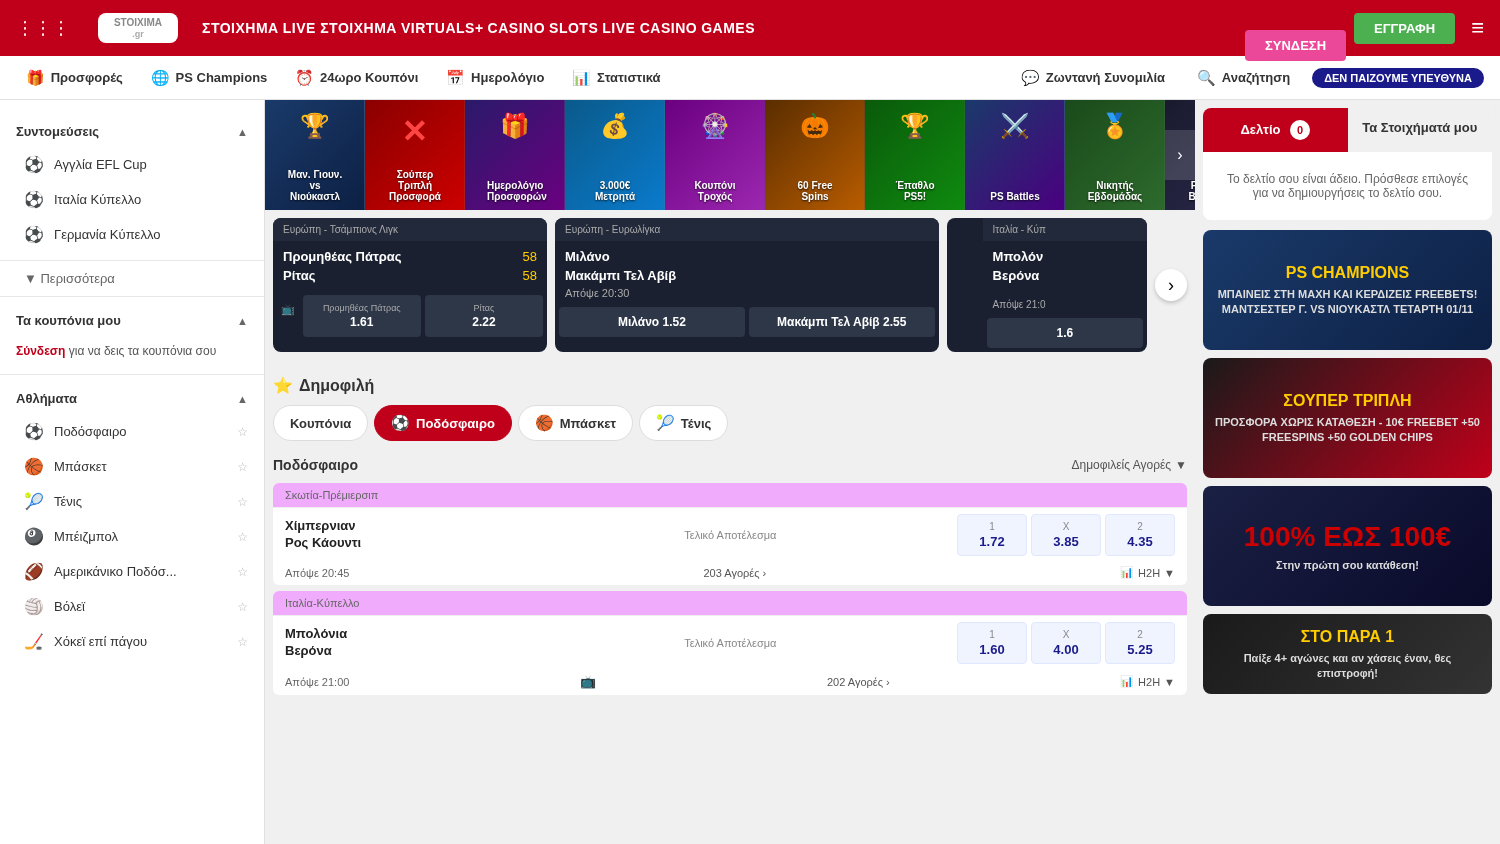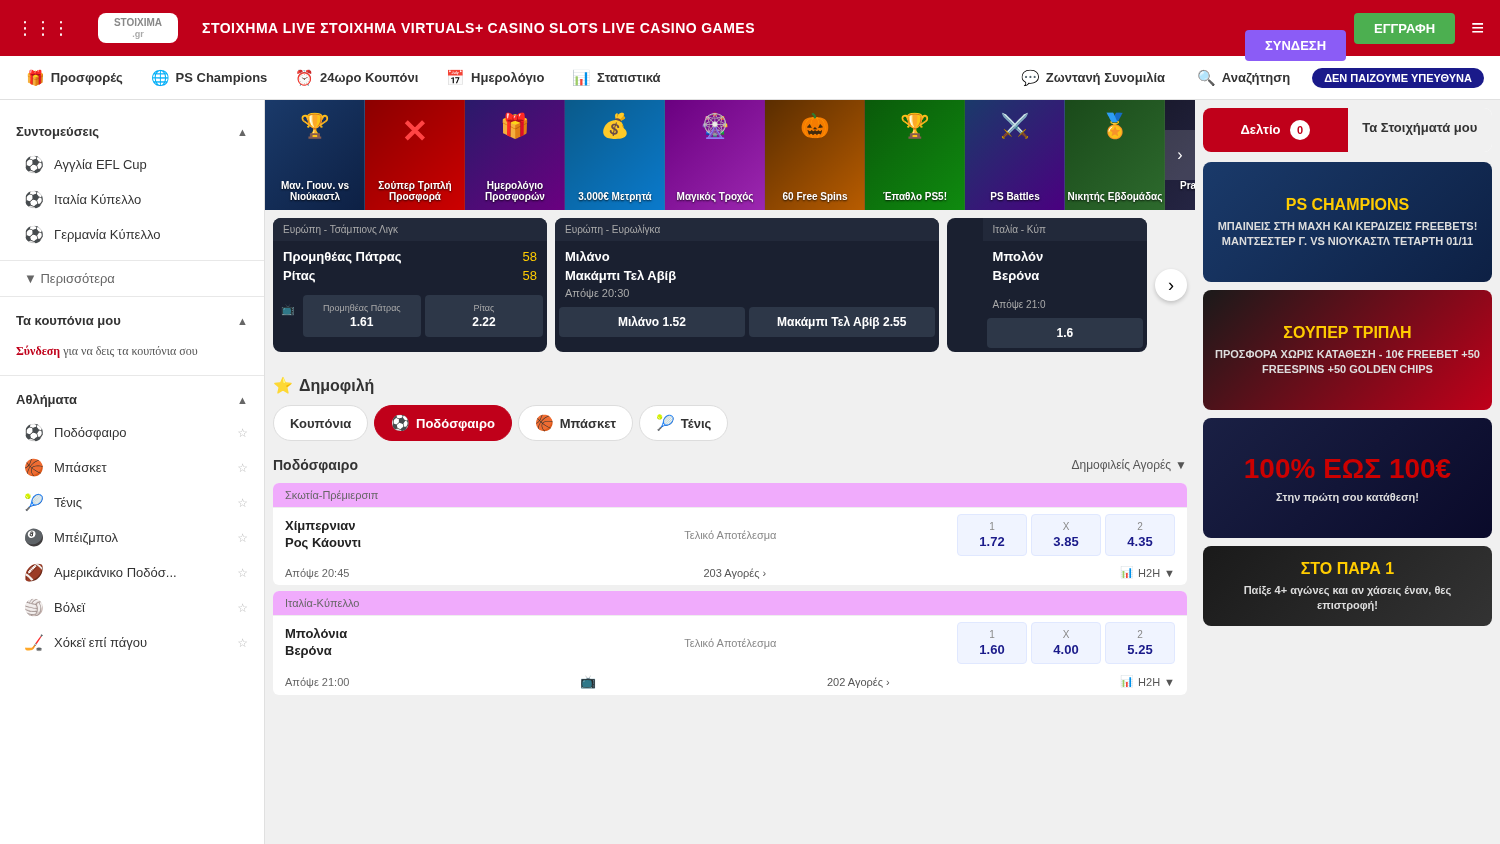--- a/index.html
+++ b/index.html
@@ -30,21 +30,21 @@
     .top-nav nav a {
       color: #fff;
       text-decoration: none;
       font-weight: 700;
       font-size: 14px;
       letter-spacing: 0.5px;
       padding: 4px 0;
     }
     .top-nav .auth-btns { display: flex; gap: 8px; align-items: center; }
     .btn-login {
-      background: #8b5cf6;
+      background: #ec4899;
       color: #fff;
       border: none;
       padding: 8px 20px;
       border-radius: 4px;
       font-weight: 700;
       cursor: pointer;
       font-size: 13px;
       margin-top: 34px;
     }
     .btn-register {
@@ -140,21 +140,20 @@
     .sidebar-more {
       padding: 6px 16px 6px 24px;
       color: #666;
       cursor: pointer;
       font-size: 13px;
     }
     .sidebar-coupons {
       padding: 8px 16px;
       font-size: 12px;
       color: #555;
-      font-family: Liberation Serif, serif;
     }
     .sidebar-coupons a { color: #c0001a; text-decoration: none; font-weight: 600; }
 
     
     .content {
       flex: 1;
       padding: 0;
       overflow: hidden;
     }
 
@@ -199,21 +198,21 @@
     .ci-pragmatic { background: linear-gradient(135deg, #1a1a2e, #2a2a4e); }
     .carousel-item .ci-text {
       position: absolute;
       bottom: 8px;
       left: 0;
       right: 0;
       text-align: center;
       color: #fff;
       font-size: 10px;
       font-weight: 700;
-      padding: 0 0;
+      padding: 0 22px;
       text-shadow: 0 1px 2px rgba(0,0,0,0.8);
     }
     .carousel-item .ci-icon {
       font-size: 24px;
       position: absolute;
       top: 12px;
       left: 50%;
       transform: translateX(-50%);
     }
     .carousel-arrow {
@@ -667,21 +666,21 @@
           <div class="ci-bg ci-calendar">
             <span class="ci-icon">💰</span>
           </div>
           <div class="ci-text">3.000€ Μετρητά</div>
         </div>
 
         <div class="carousel-item">
           <div class="ci-bg ci-lucky-wheel">
             <span class="ci-icon">🎡</span>
           </div>
-          <div class="ci-text">Μαγικός Τροχός</div>
+          <div class="ci-text">Κουπόνι Τροχός</div>
         </div>
 
         <div class="carousel-item">
           <div class="ci-bg ci-trick-treat">
             <span class="ci-icon">🎃</span>
           </div>
           <div class="ci-text">60 Free Spins</div>
         </div>
 
         <div class="carousel-item">
@@ -905,20 +904,21 @@
     <div class="betslip-card">
       <div class="betslip-header">
         <div class="betslip-tab active">
           <span>Δελτίο</span>
           <span class="badge">0</span>
         </div>
         <div class="betslip-tab inactive">
           <span>Τα Στοιχήματά μου</span>
         </div>
       </div>
+      <div class="betslip-empty">Το δελτίο σου είναι άδειο. Πρόσθεσε επιλογές για να δημιουργήσεις το δελτίο σου.</div>
     </div>
 
     <div class="promo-banner promo-ps-champions">
       <div class="promo-banner-inner">
         <div>
           <span class="promo-title">PS CHAMPIONS</span>
           <span class="promo-sub">ΜΠΑΙΝΕΙΣ ΣΤΗ ΜΑΧΗ ΚΑΙ ΚΕΡΔΙΖΕΙΣ FREEBETS! ΜΑΝΤΣΕΣΤΕΡ Γ. VS ΝΙΟΥΚΑΣΤΛ ΤΕΤΑΡΤΗ 01/11</span>
         </div>
       </div>
     </div>

